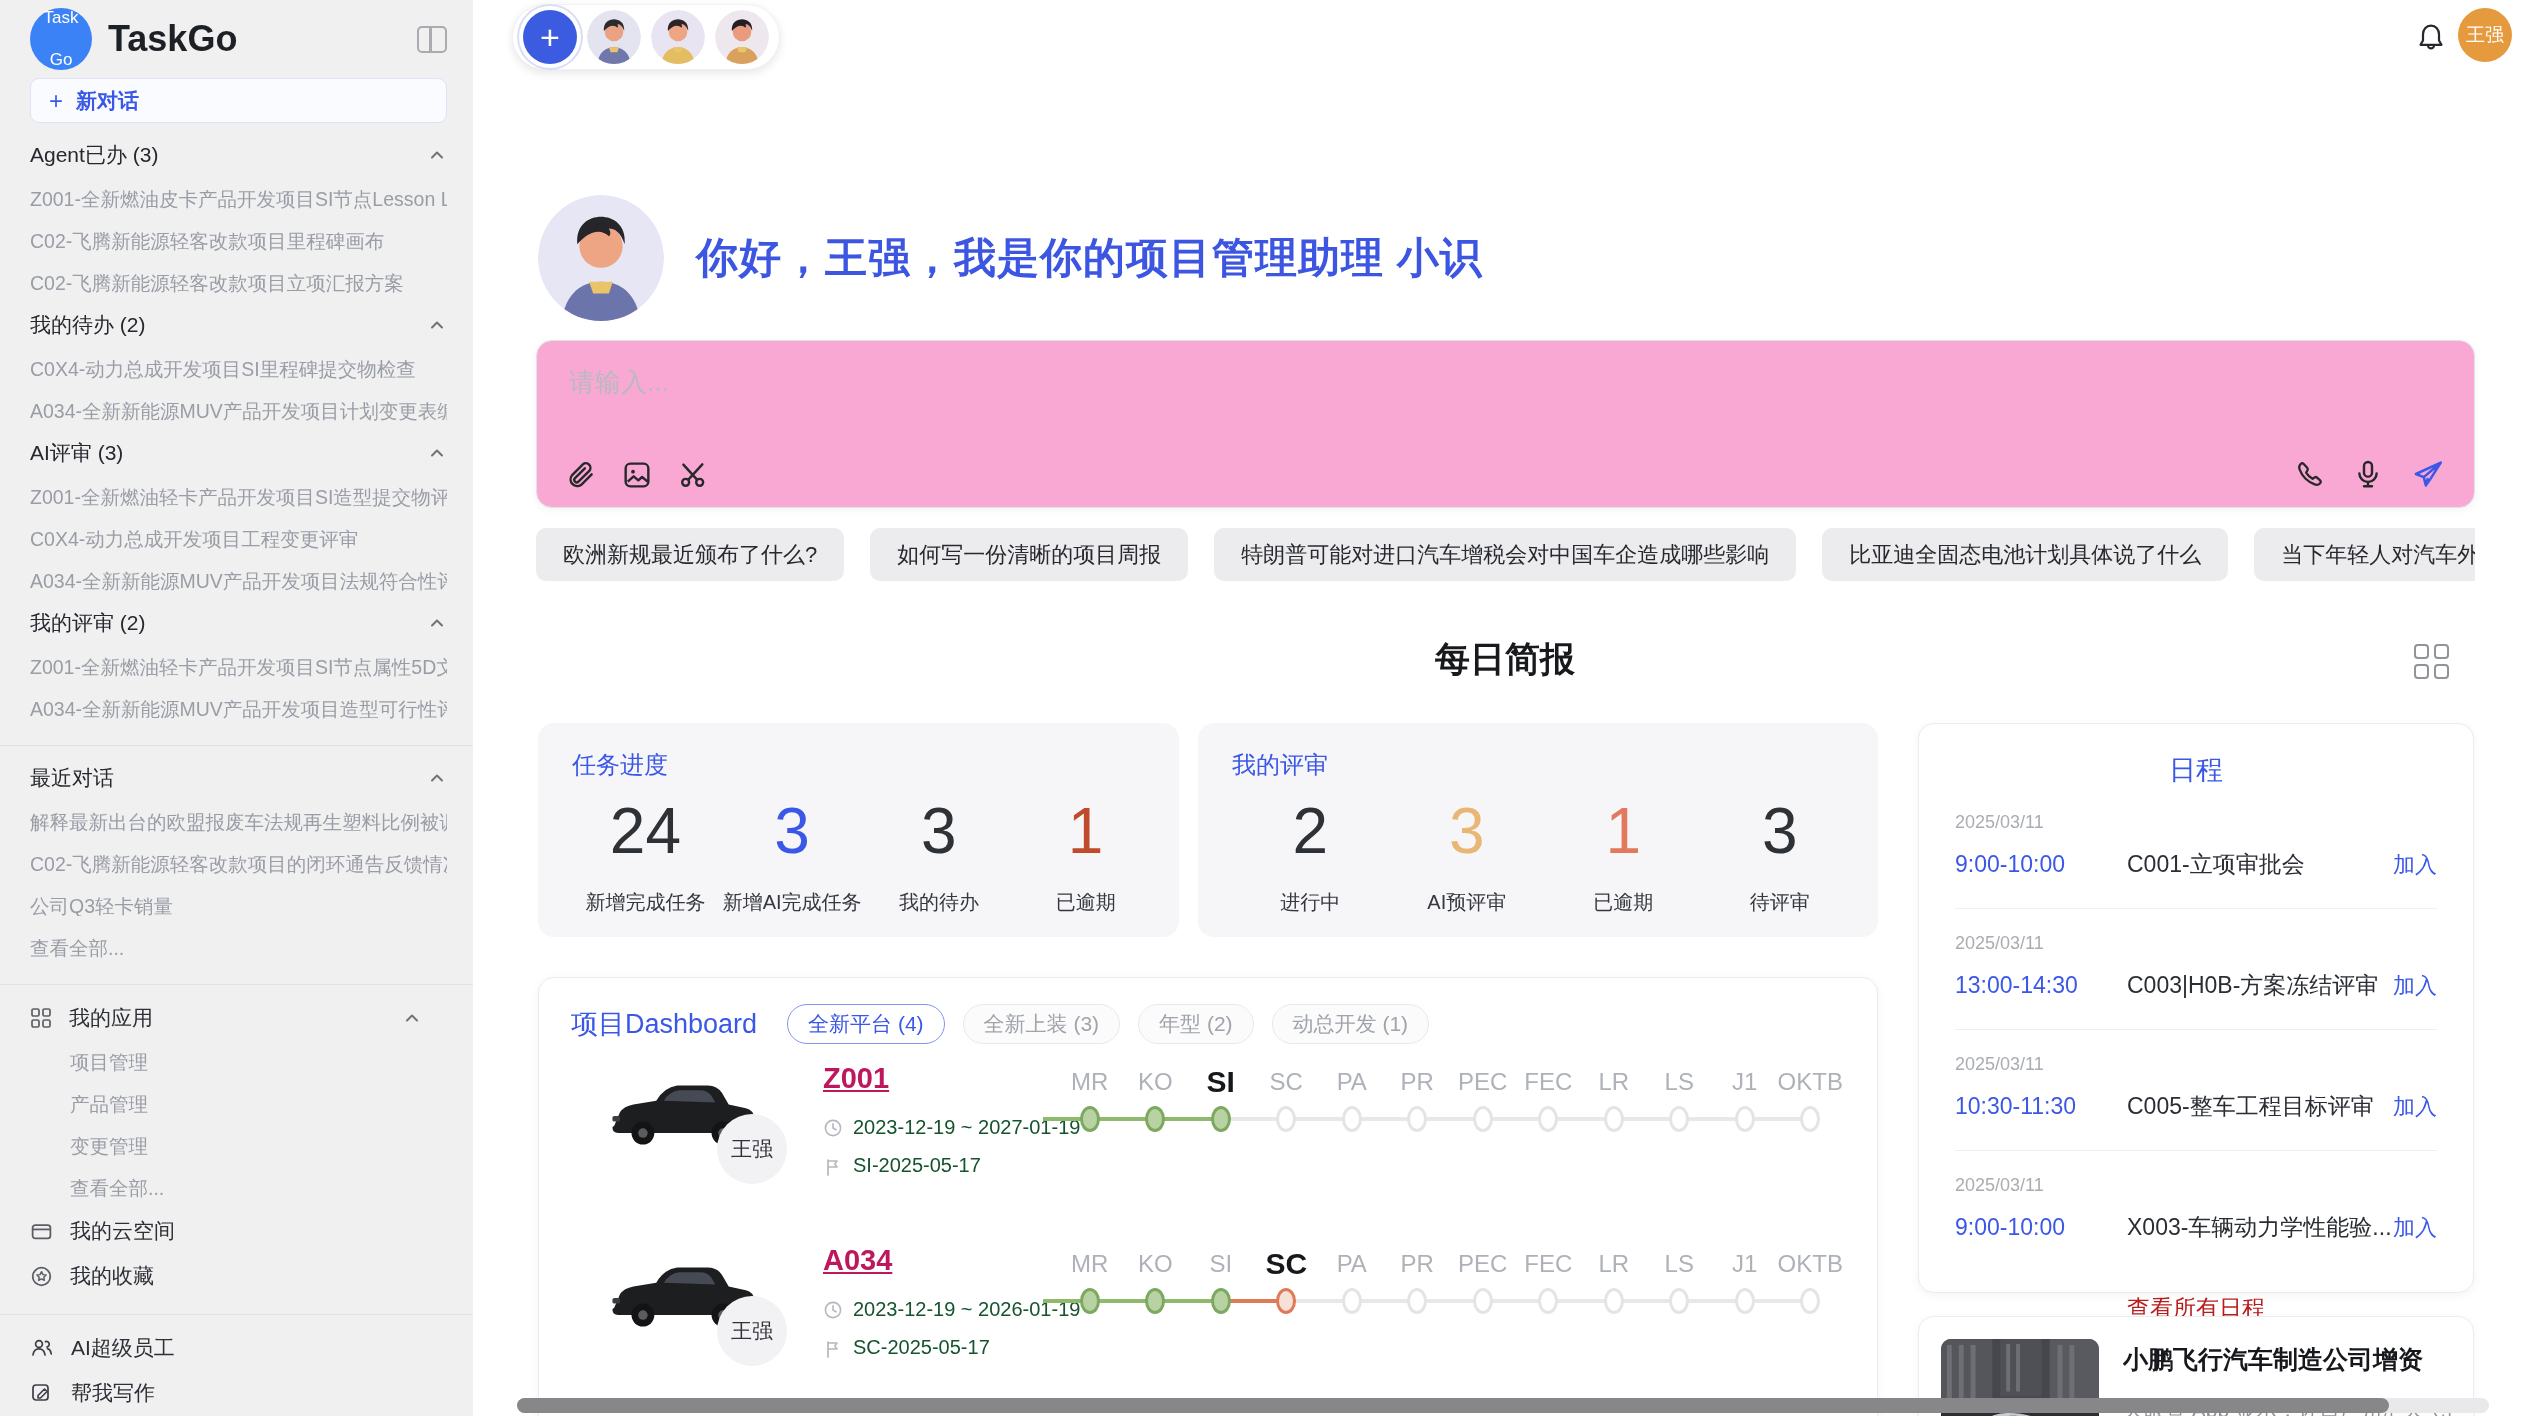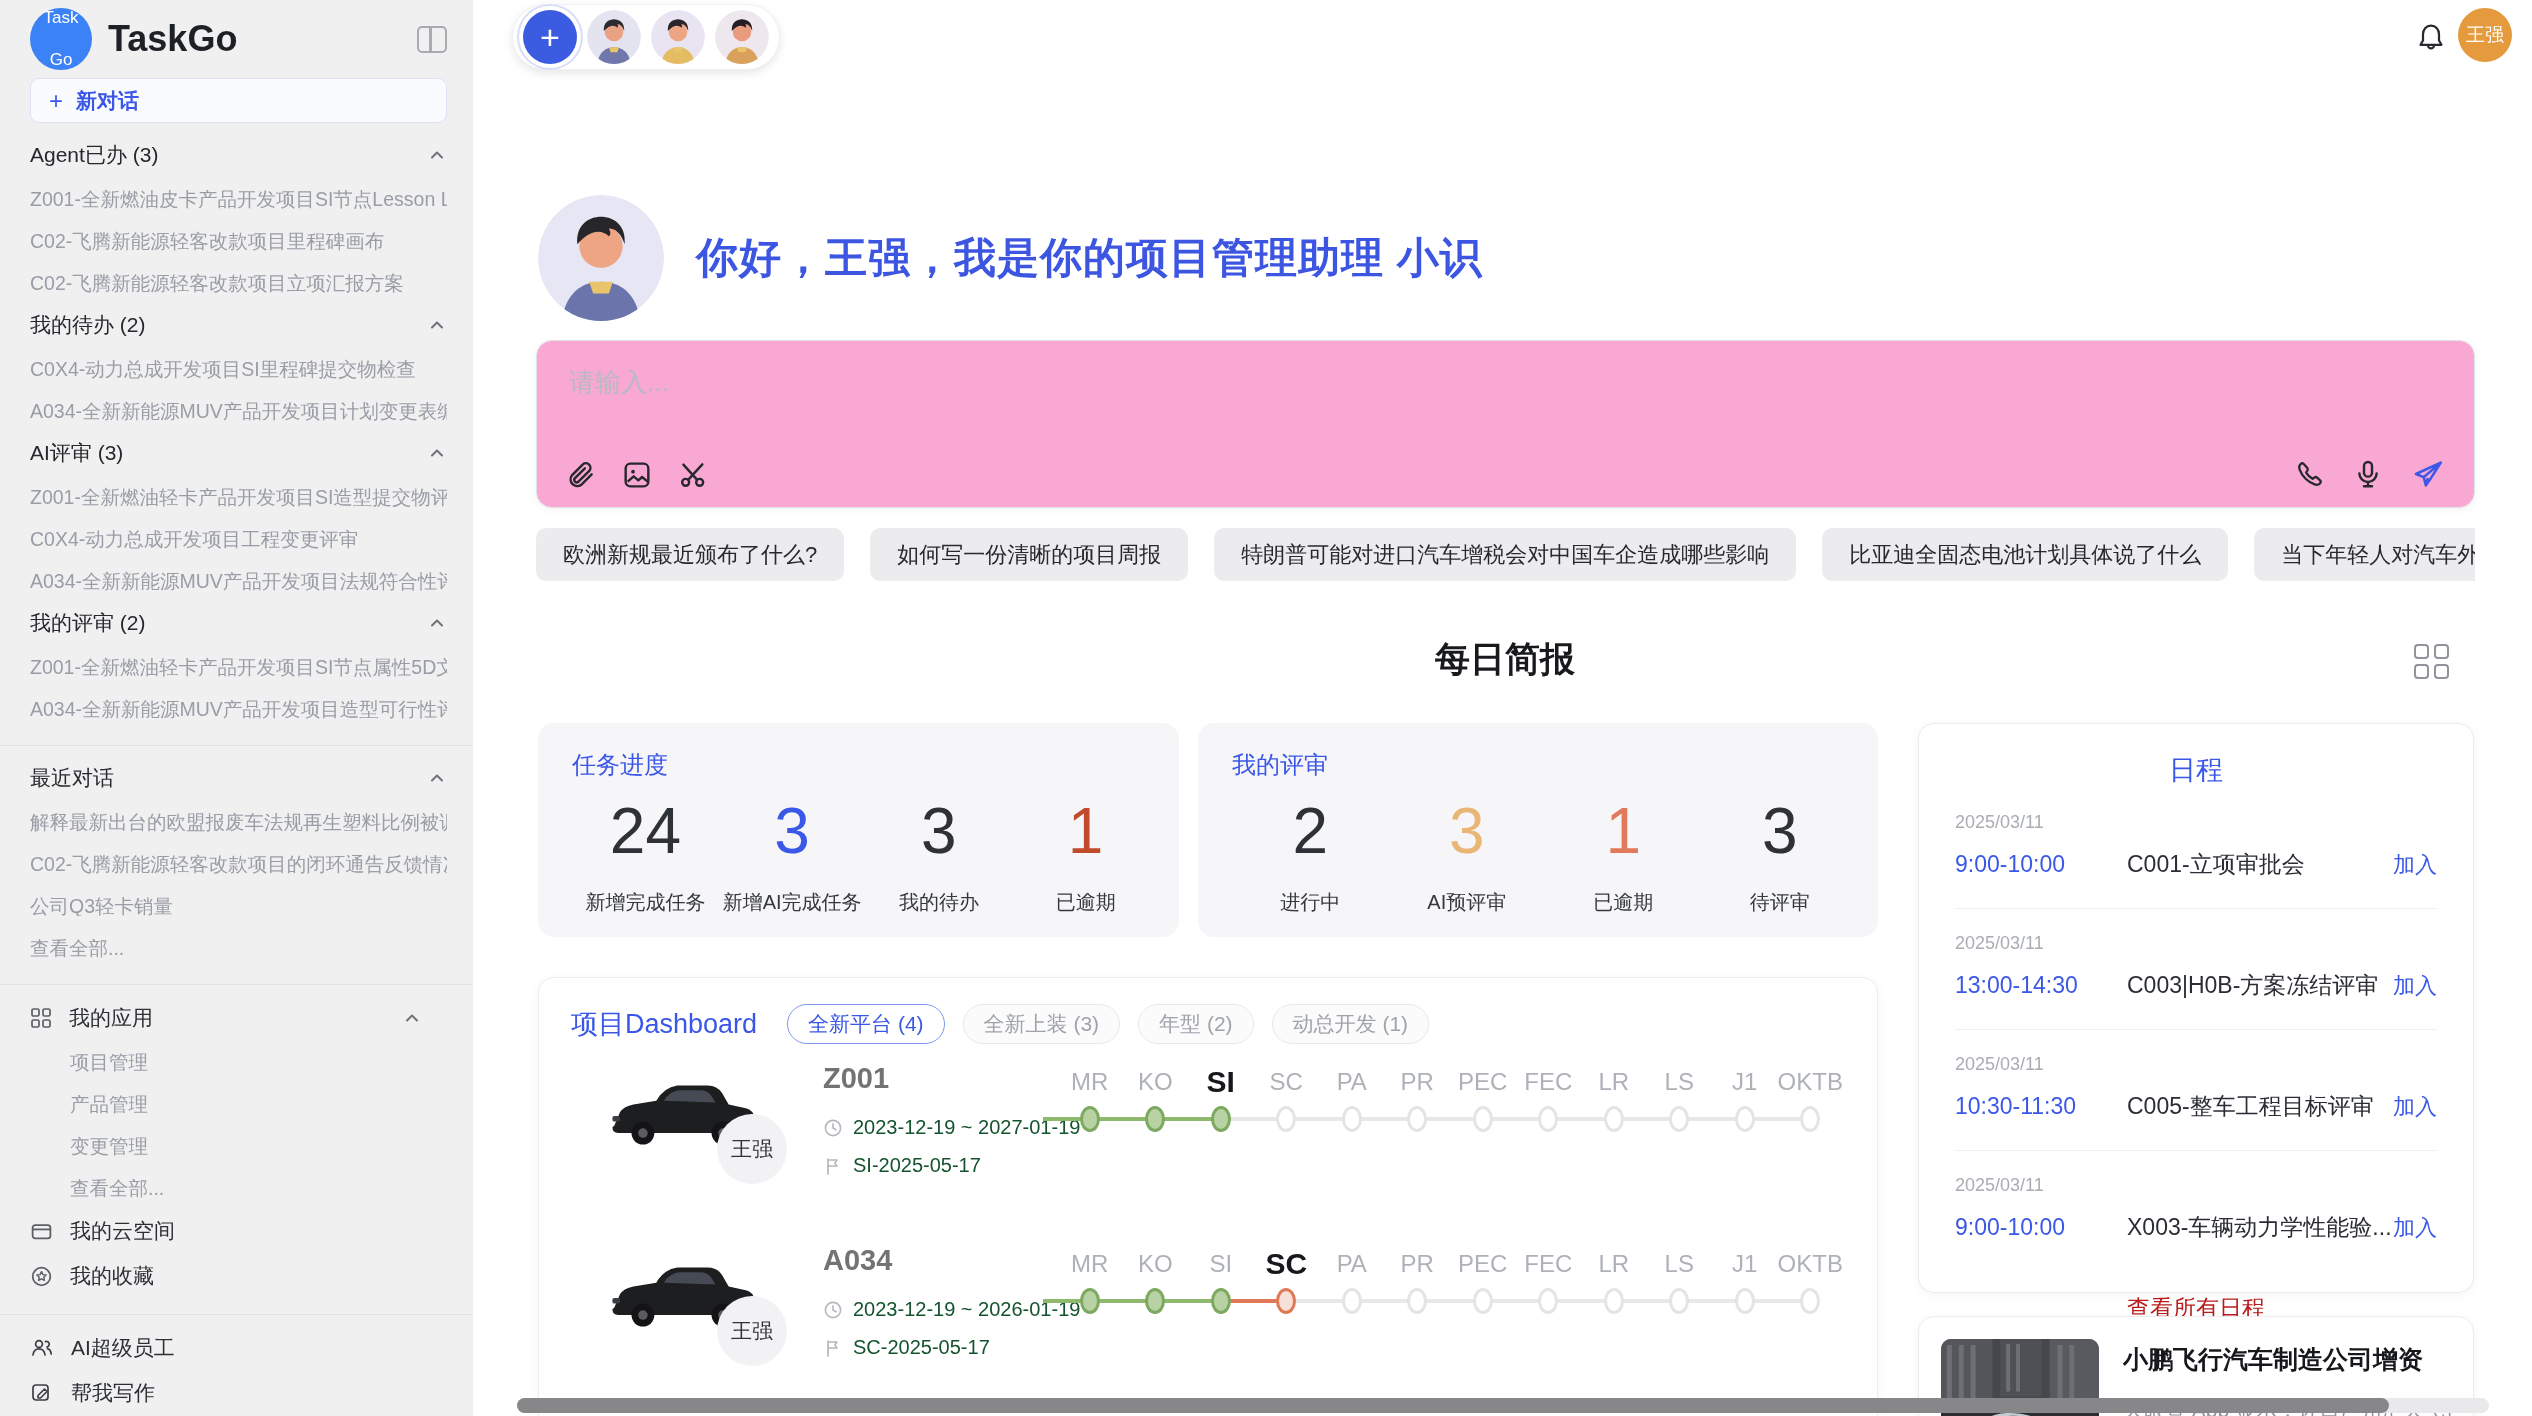--- a/index.html
+++ b/index.html
@@ -75,23 +75,23 @@
   .dash{position:absolute;left:538px;top:977px;width:1340px;height:520px;background:#fff;border:1px solid #ececee;border-radius:16px;box-shadow:0 2px 10px rgba(0,0,0,.05);overflow:hidden;}
   .dash-head{display:flex;align-items:center;gap:30px;padding:26px 32px 0;}
   .dash-title{font-size:27px;color:#3a57e8;}
   .tabs{display:flex;gap:18px;text-align:right;}
   .tab{height:40px;border-radius:20px;padding:0 20px;display:flex;align-items:center;font-size:21px;cursor:pointer;border:1.5px solid #e8e8ea;color:#9fa3aa;background:#fbfbfc;white-space:nowrap;}
   .tab.active{border-color:#7f96f0;color:#3a57e8;background:#fff;}
   .proj-row{position:relative;height:168px;margin-top:14px;}
   .proj-car{position:absolute;left:62px;top:8px;width:162px;height:96px;}
   .proj-car svg{width:100%;height:100%;display:block;}
   .owner{position:absolute;left:178px;top:56px;width:70px;height:70px;border-radius:50%;background:#f2f2f4;display:flex;align-items:center;justify-content:center;font-size:21px;color:#303339;}
-  .proj-code{position:absolute;left:284px;top:4px;font-size:29px;font-weight:700;color:#737373;}
+  .proj-code{position:absolute;left:284px;top:4px;font-size:29px;font-weight:700;color:#be185d;text-decoration:underline;}
   .proj-meta{position:absolute;left:284px;display:flex;align-items:center;gap:10px;font-size:20px;color:#14532d;white-space:nowrap;}
-  .pm1{top:58px;} .pm2{top:96px;}
+  .pm1{top:58px;} .pm2{top:96px;align-items:flex-end;}
   .mstrip{position:absolute;left:518px;top:2px;display:flex;}
   .mcol{width:65.5px;position:relative;}
   .mlabel{height:44px;display:flex;align-items:center;justify-content:center;font-size:24px;color:#aeb2b8;white-space:nowrap;}
   .mlabel.cur{font-size:30px;color:#17181b;font-weight:700;}
   .mdotrow{height:30px;position:relative;}
   .seg{position:absolute;top:13px;left:50%;width:100%;height:4px;}
   .lead{position:absolute;top:13px;left:-14px;right:50%;height:4px;}
   .mdot{position:absolute;top:2px;left:50%;transform:translateX(-50%);width:20px;height:26px;border-radius:50%;background:#fff;border:3px solid #e3e4e6;z-index:2;}
   .mdot.done{background:#b9d2a4;border-color:#7ca95f;}
   .mdot.overdue{background:#f6e0d8;border-color:#df7a58;}

